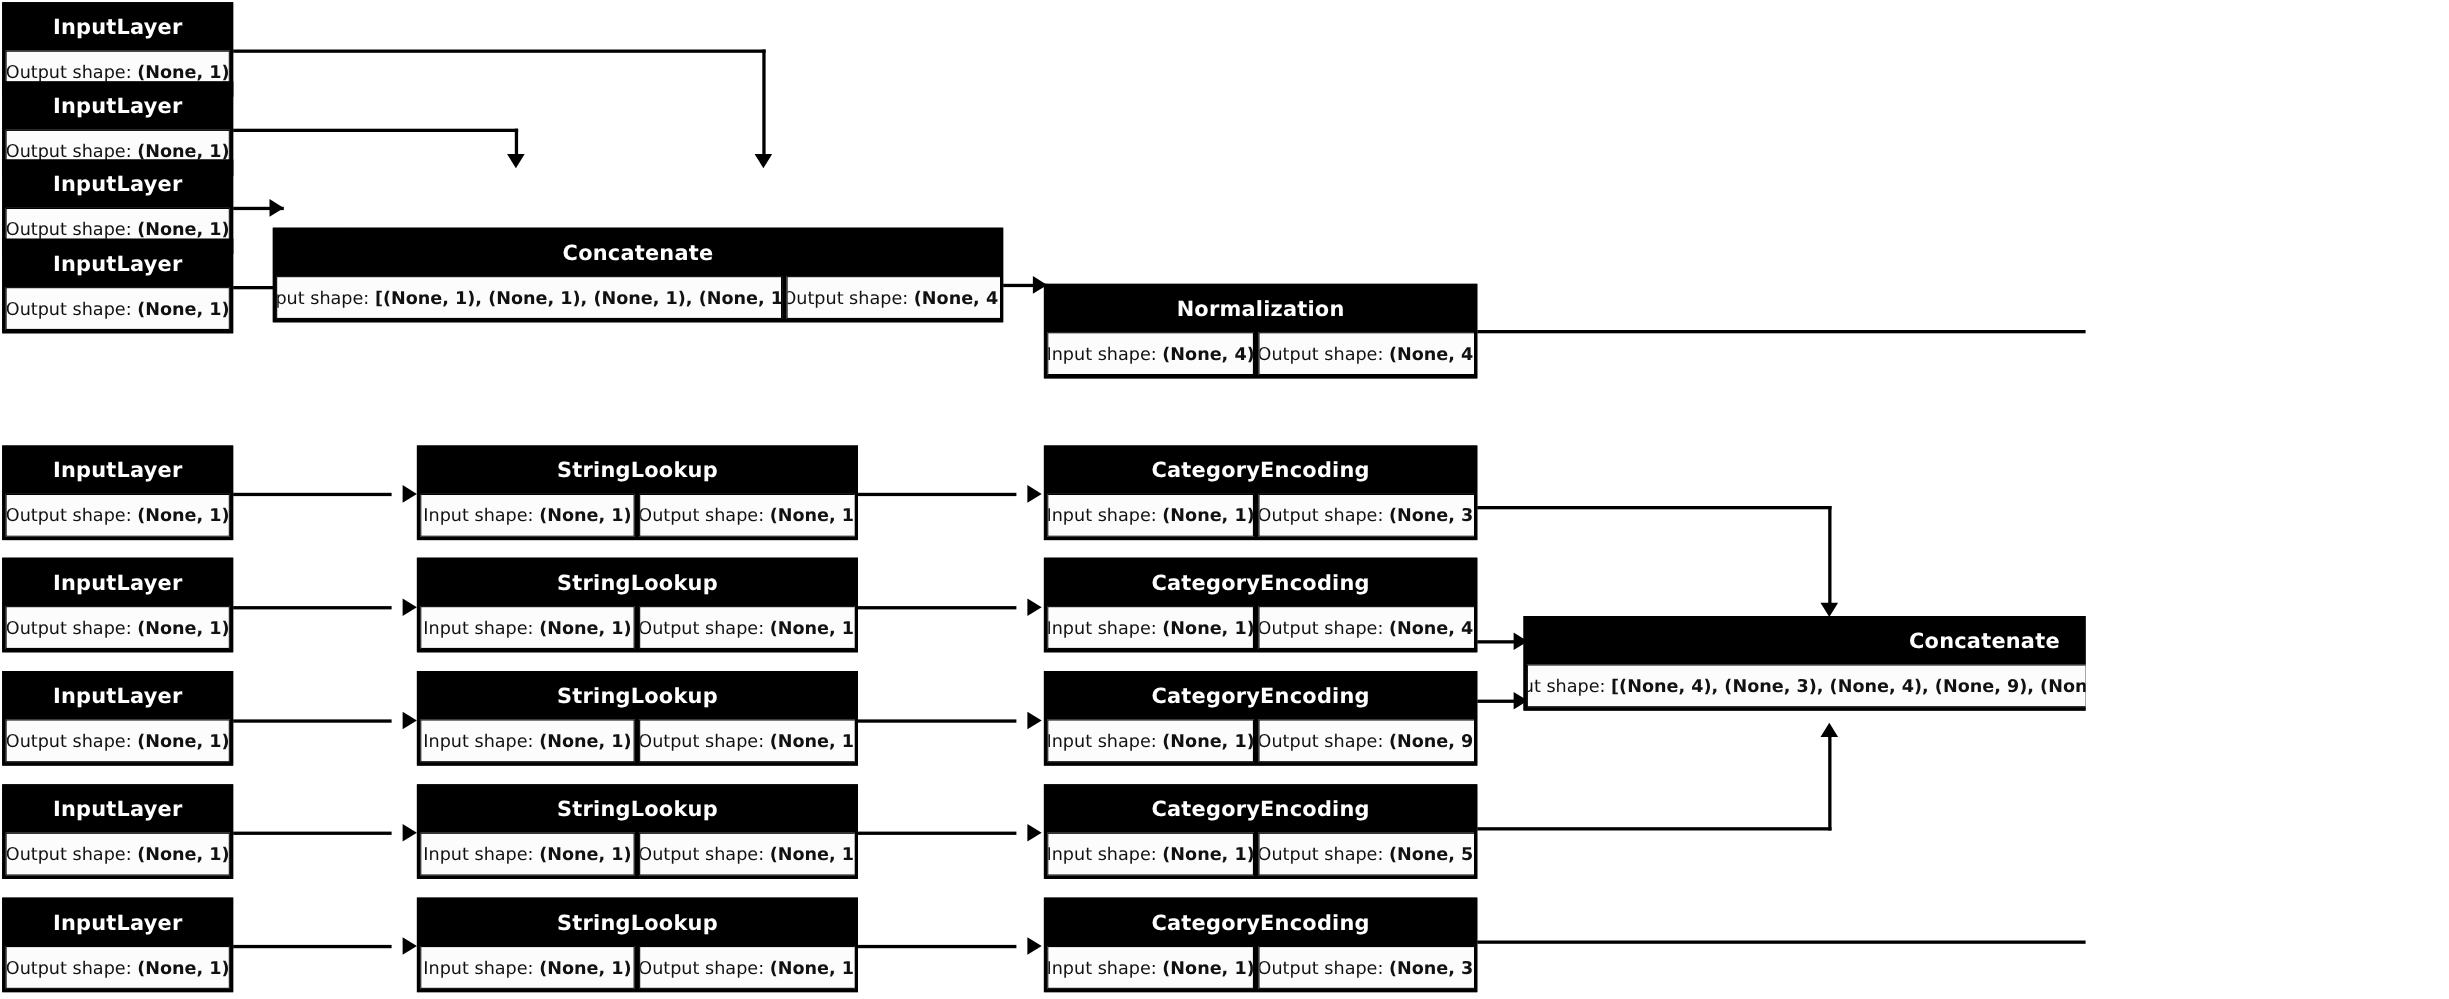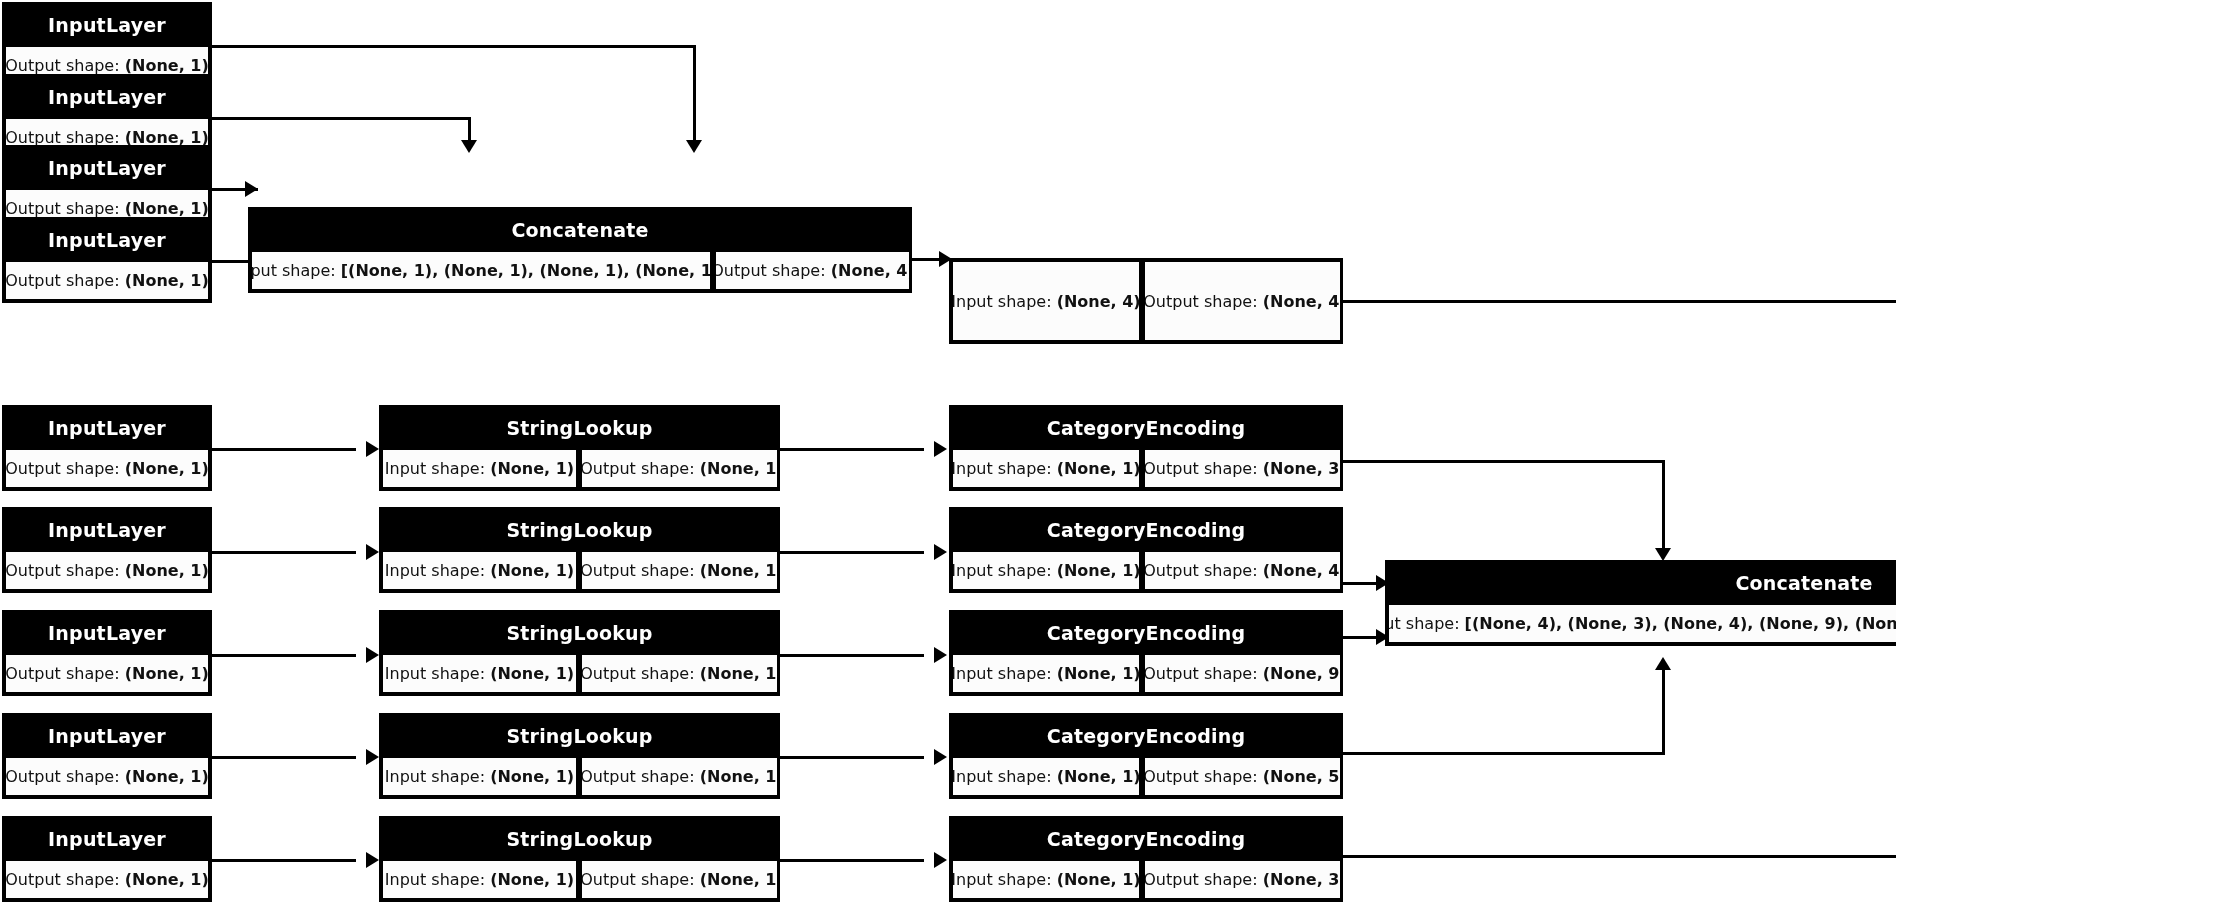--- a/index.html
+++ b/index.html
@@ -212,20 +212,21 @@
       <div class="cell" style="width:460px;">
         <span class="lbl">Input shape:</span>&nbsp;<b>[(None, 1), (None, 1), (None, 1), (None, 1)]</b>
       </div>
       <div class="cell" style="width:196px;">
         <span class="lbl">Output shape:</span>&nbsp;<b>(None, 4)</b>
       </div>
     </div>
   </div>
 
   <div class="node" style="left:949px; top:258px; width:394px; height:86px;">
+    <div class="node-title">Normalization</div>
     <div class="node-body split">
       <div class="cell" style="width:188px;">
         <span class="lbl">Input shape:</span>&nbsp;<b>(None, 4)</b>
       </div>
       <div class="cell" style="width:202px;">
         <span class="lbl">Output shape:</span>&nbsp;<b>(None, 4)</b>
       </div>
     </div>
   </div>
 

